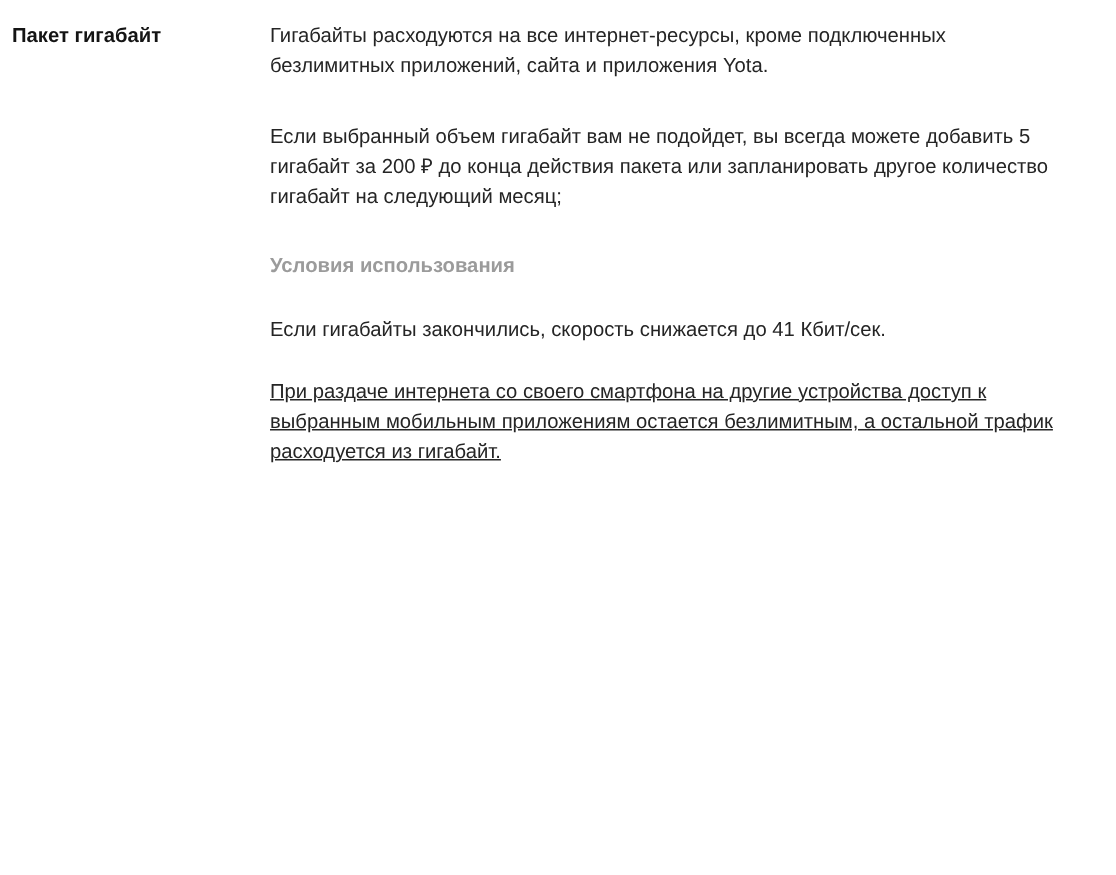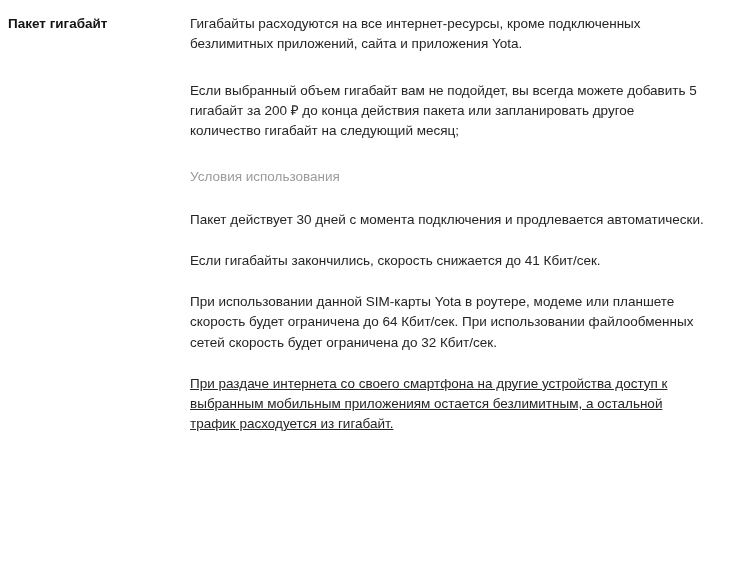--- a/index.html
+++ b/index.html
@@ -31,40 +31,40 @@
   .term-title {
     font-size: 13.5px;
     font-weight: bold;
     line-height: 1.35;
     color: #141414;
   }
   .content-column {
     flex: 1 1 auto;
     padding-top: 2px;
     padding-right: 18px;
-    margin-left: 10px;
   }
   .para {
     font-size: 13.5px;
     line-height: 1.5;
     color: #252525;
     margin: 0 0 20px 0;
   }
   .para:last-child {
     margin-bottom: 0;
     text-decoration: underline;
   }
   .para.first {
     margin-bottom: 26px;
   }
   .section-label {
     font-size: 13.5px;
     line-height: 1.5;
     color: #9b9b9b;
     margin: 0 0 22px 0;
+    font-weight: bold;
   }
   .para.tight {
     margin-bottom: 21px;
   }
 </style>
 </head>
 <body>
 
 <div class="doc">
 
@@ -73,23 +73,21 @@
   </div>
 
   <div class="content-column">
 
     <p class="para first">Гигабайты расходуются на все интернет-ресурсы, кроме подключенных безлимитных приложений, сайта и приложения Yota.</p>
 
     <p class="para first">Если выбранный объем гигабайт вам не подойдет, вы всегда можете добавить 5 гигабайт за 200 ₽ до конца действия пакета или запланировать другое количество гигабайт на следующий месяц;</p>
 
     <p class="section-label">Условия использования</p>
 
-    <p class="para tight">Пакет действует 30 дней с момента подключения и продлевается автоматически.</p>
 
     <p class="para tight">Если гигабайты закончились, скорость снижается до 41 Кбит/сек.</p>
 
 
-    <p class="para tight">При использовании данной SIM-карты Yota в роутере, модеме или планшете скорость будет ограничена до 64 Кбит/сек. При использовании файлообменных сетей скорость будет ограничена до 32 Кбит/сек.</p>
 
     <p class="para">При раздаче интернета со своего смартфона на другие устройства доступ к выбранным мобильным приложениям остается безлимитным, а остальной трафик расходуется из гигабайт.</p>
 
   </div>
 </div>
 
 </body></html>

